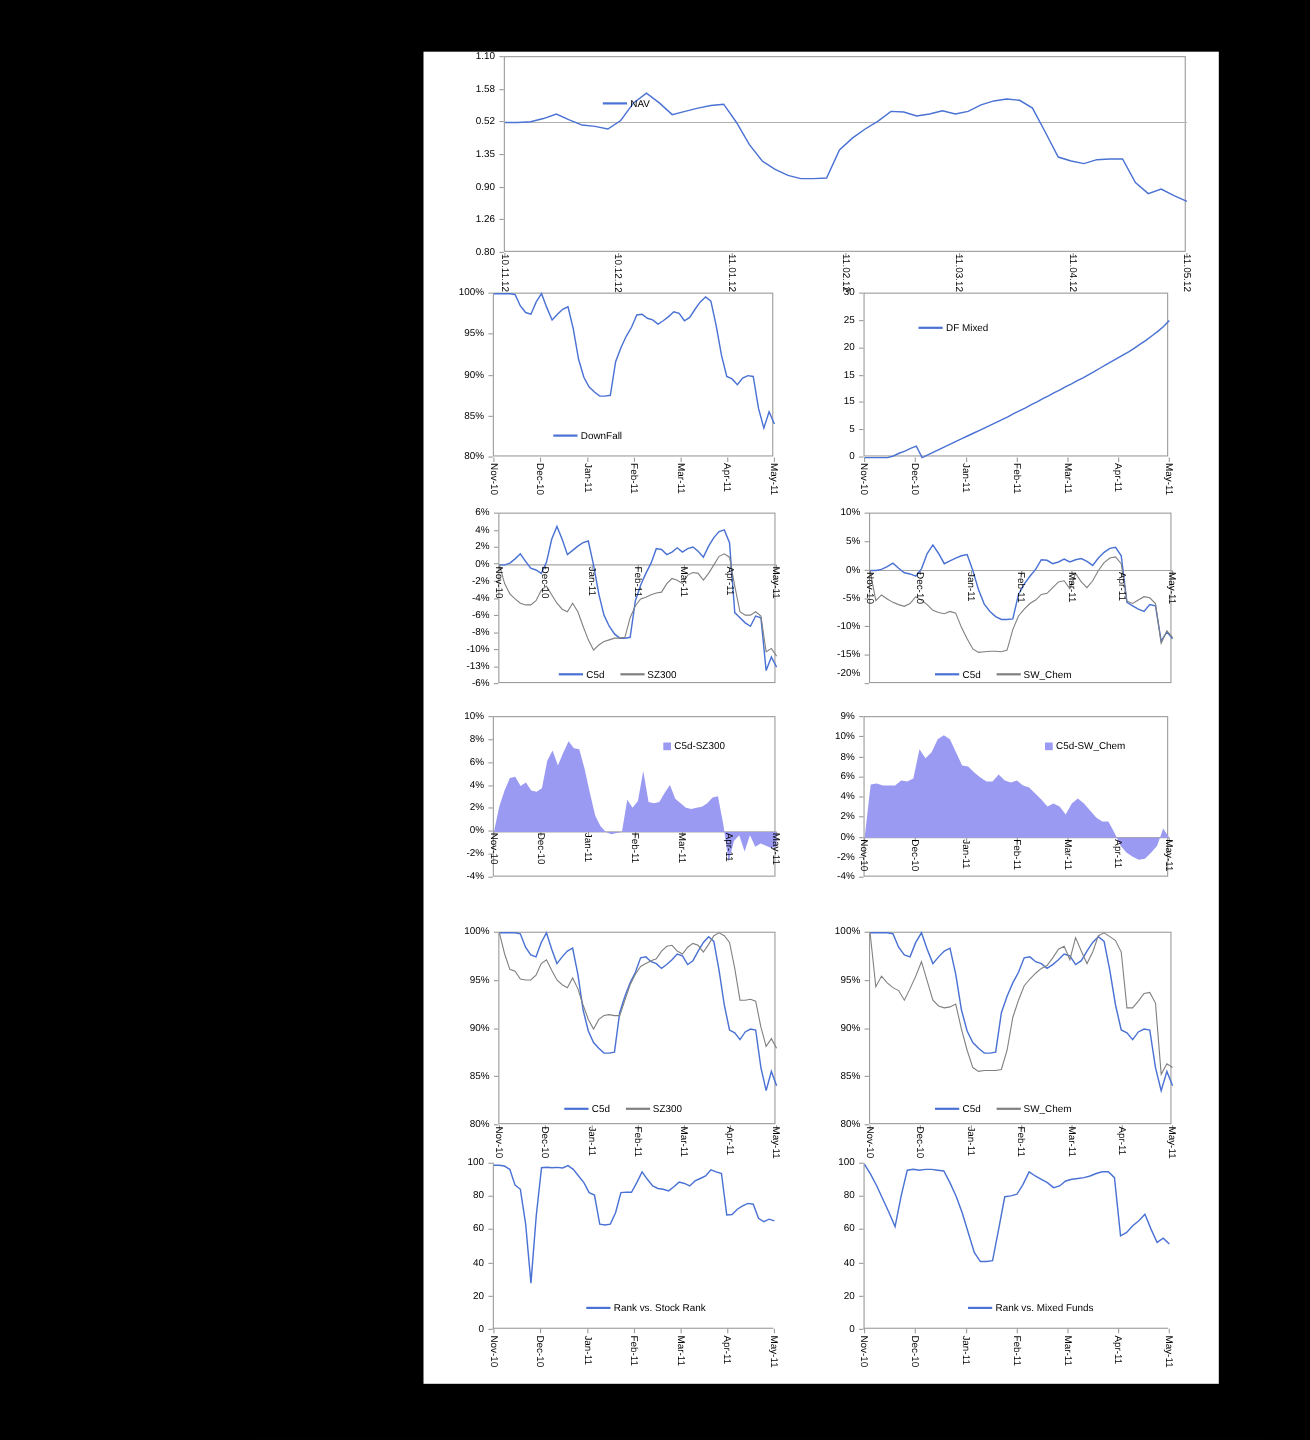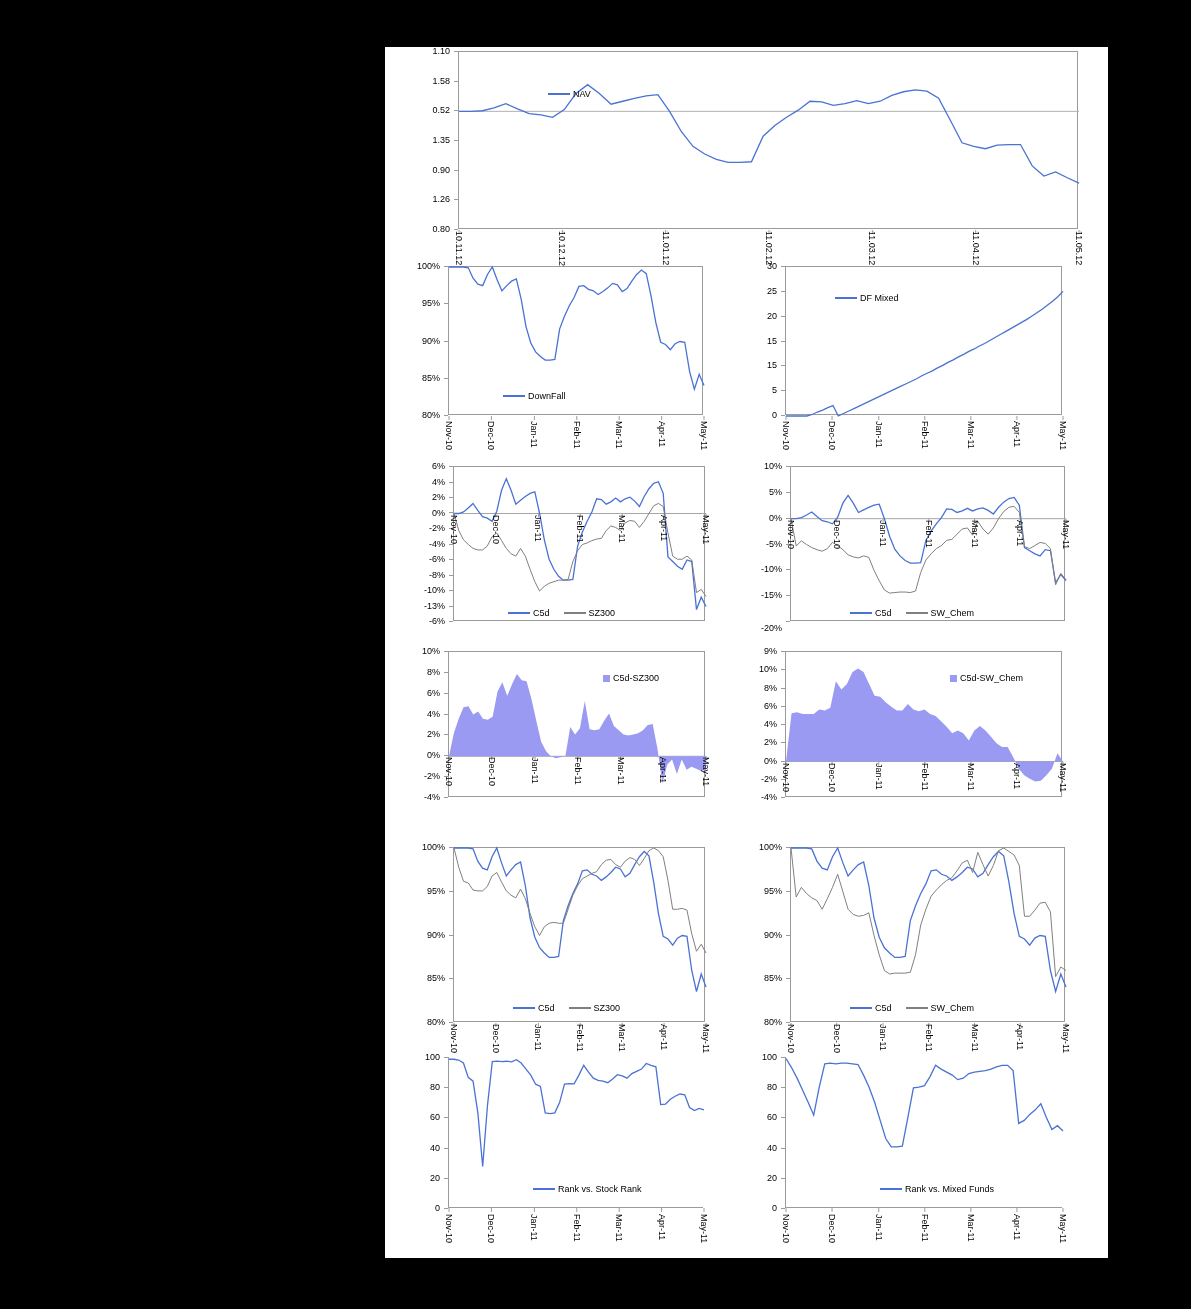--- a/index.html
+++ b/index.html
@@ -218,21 +218,21 @@
       <div class="ylab" style="left: 0px; width: 35px; top: 25.8333px;">5%</div>
       <div class="tick" style="left: 39px; top: 26px; width: 4px; height: 1px;"></div>
       <div class="ylab" style="left: 0px; width: 35px; top: 51.6667px;">0%</div>
       <div class="tick" style="left: 39px; top: 52px; width: 4px; height: 1px;"></div>
       <div class="ylab" style="left: 0px; width: 35px; top: 77.5px;">-5%</div>
       <div class="tick" style="left: 39px; top: 78px; width: 4px; height: 1px;"></div>
       <div class="ylab" style="left: 0px; width: 35px; top: 103.333px;">-10%</div>
       <div class="tick" style="left: 39px; top: 103px; width: 4px; height: 1px;"></div>
       <div class="ylab" style="left: 0px; width: 35px; top: 129.167px;">-15%</div>
       <div class="tick" style="left: 39px; top: 129px; width: 4px; height: 1px;"></div>
-      <div class="ylab" style="left: 0px; width: 35px; top: 162px;">-20%</div>
+      <div class="ylab" style="left: 0px; width: 35px; top: 146px;">-20%</div>
       <div class="tick" style="left: 39px; top: 155px; width: 4px; height: 1px;"></div>
       <div class="xlab" style="left: 39px; top: 53.6667px;">Nov-10</div>
       <div class="xlab" style="left: 84.7275px; top: 53.6667px;">Dec-10</div>
       <div class="xlab" style="left: 131.09px; top: 53.6667px;">Jan-11</div>
       <div class="xlab" style="left: 176.818px; top: 53.6667px;">Feb-11</div>
       <div class="xlab" style="left: 222.545px; top: 53.6667px;">Mar-11</div>
       <div class="xlab" style="left: 268.273px; top: 53.6667px;">Apr-11</div>
       <div class="xlab" style="left: 314px; top: 53.6667px;">May-11</div>
       <div class="legend" style="left: 103px; top: 142px;">
         <span class="grp">

